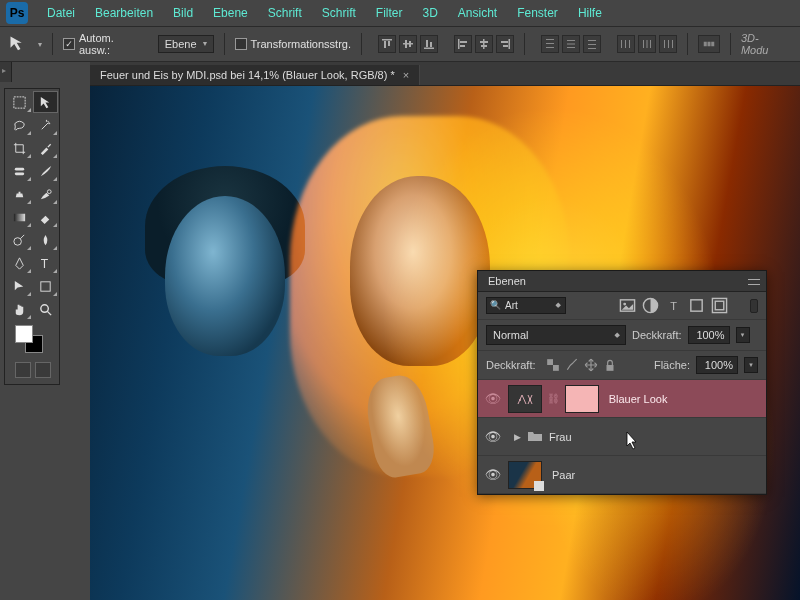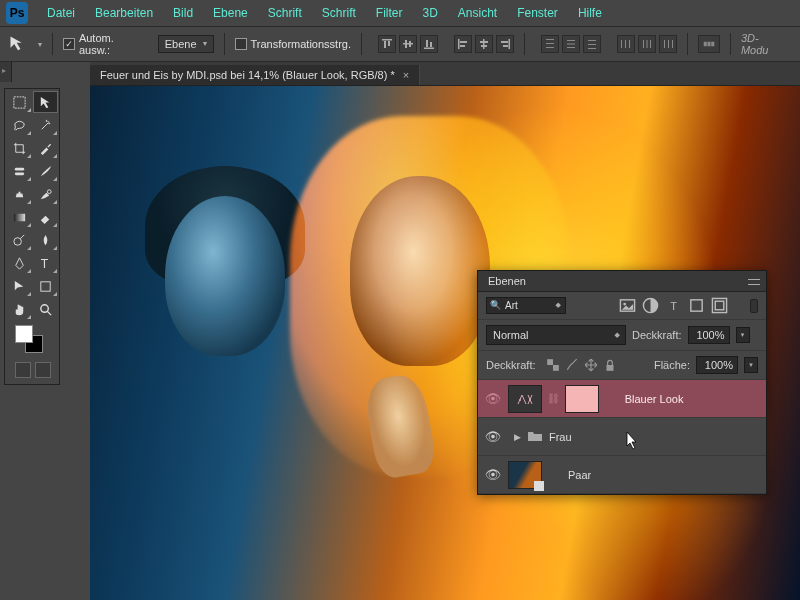--- a/index.html
+++ b/index.html
@@ -80,21 +80,21 @@
 .layer.sel .vis { color: #c98a98; }
 .thumb-wrap { display: flex; align-items: center; gap: 2px; }
 .thumb { width: 34px; height: 28px; border: 1px solid #222; background: #666; }
 .thumb.adj { background: #353535; display: flex; align-items: center; justify-content: center; color: #d8a8b0; }
 .thumb.mask { background: #f5b5b5; }
 .thumb.pair { background: linear-gradient(120deg, #1a3448 40%, #b86018 60%); position: relative; }
 .thumb.pair::after { content:""; position:absolute; right:-3px; bottom:-3px; width:10px; height:10px; background:#ddd; }
 .link-ic { color: #c08090; font-size: 10px; padding: 0 3px; }
 .disclose { color: #bbb; font-size: 9px; padding: 0 6px; }
 .folder-ic { color: #bbb; margin-right: 4px; }
-.layer-name { color: #ddd; padding-left: 26px; }
+.layer-name { color: #ddd; padding-left: 10px; }
 .layer.sel .layer-name { color: #fce8ec; }
 .cursor-img { position: absolute; left: 622px; top: 430px; font-size: 16px; color: #fff; text-shadow: 0 0 2px #000; pointer-events: none; }
 </style>
 </head>
 <body>
 
 <div class="menu-bar">
   <div class="ps-logo">Ps</div>
   <div class="menu-item">Datei</div>
   <div class="menu-item">Bearbeiten</div>

